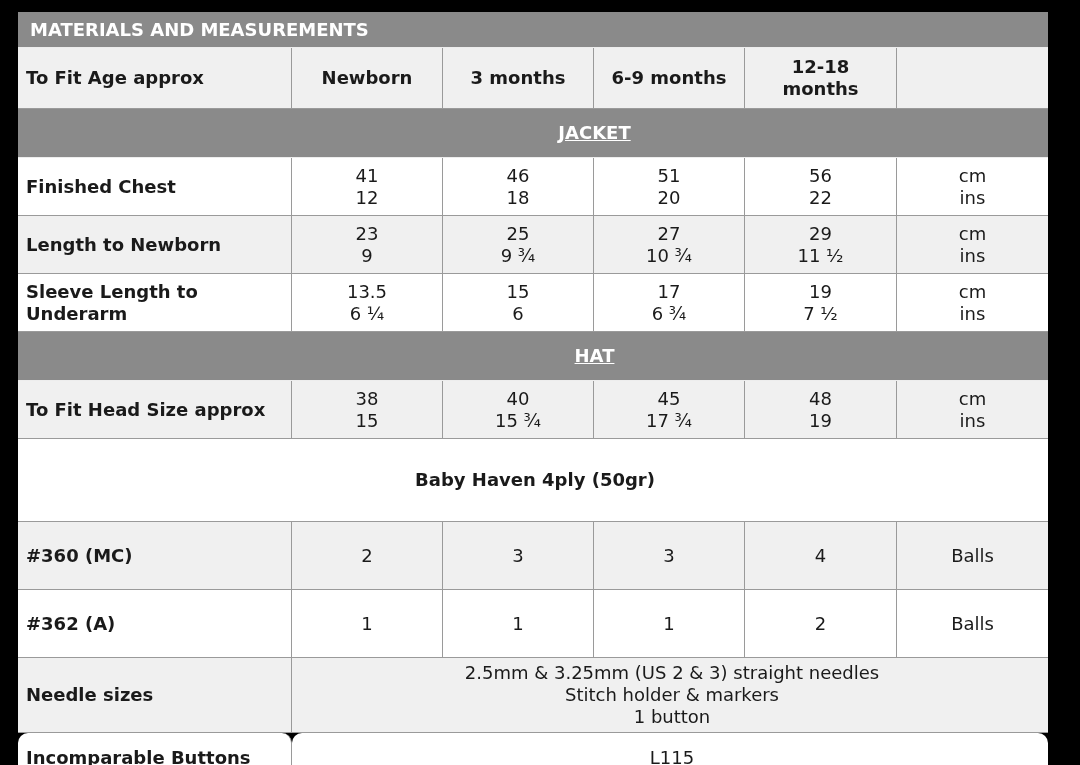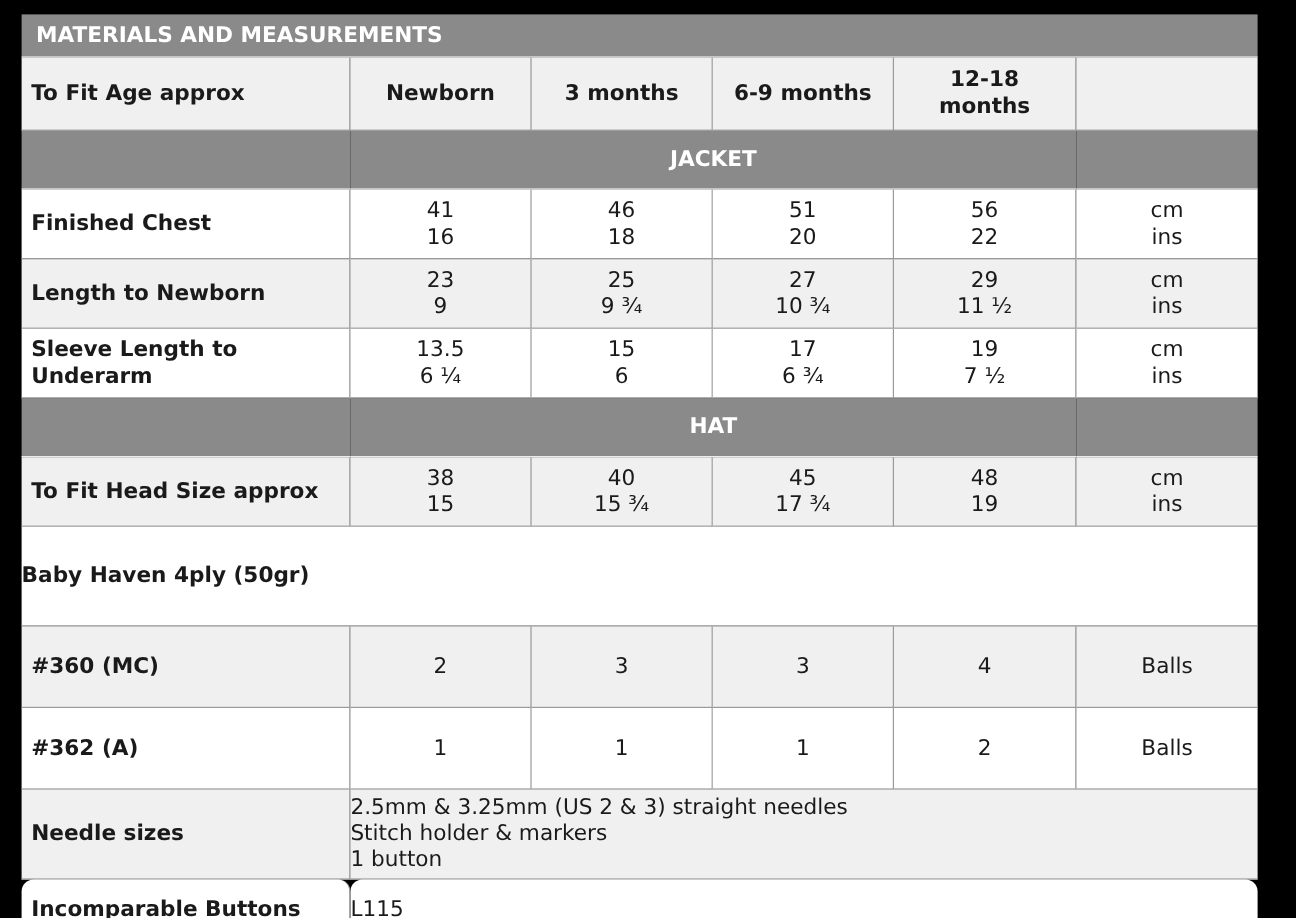--- a/index.html
+++ b/index.html
@@ -21,22 +21,22 @@
   td.vline { border-right:1px solid #9a9a9a; }
   tr.alt td { background:#f0f0f0; }
   td.label { font-weight:bold; text-align:left; white-space:pre-line; }
   td.val   { text-align:center; white-space:pre-line; }
   td.hdr   { font-weight:bold; }
   td.band  {
     background:#8a8a8a; color:#ffffff; font-weight:bold;
     border-bottom:1px solid #ededed;
   }
   td.band.left   { text-align:left; padding-left:12px; }
-  td.band.center { text-align:center; }
-  td.wide  { text-align:left; padding-left:0; white-space:pre-line;margin-top:40px; }
+  td.band.center { text-align:center;text-decoration:underline; }
+  td.wide  { text-align:center; padding-left:12px; white-space:pre-line;margin-top:40px; }
   tr.r-title  td { height:36px; }
   tr.r-header td { height:61px; }
   tr.r-band   td { height:49px; }
   tr.r-std    td { height:58px; }
   tr.r-yarn   td { height:83px; font-weight:bold; }
   tr.r-ball   td { height:68px; }
   tr.r-needle td { height:74px; }
   tr.r-last   td { height:51px;border-radius:10px; }
 </style>
 </head>
@@ -70,21 +70,21 @@
 
     <tr class="r-band">
       <td class="band"></td>
       <td colspan="4" class="band center">JACKET</td>
       <td class="band"></td>
     </tr>
 
     <tr class="r-std">
       <td class="label vline">Finished Chest</td>
       <td class="val vline">41
-16</td>
+12</td>
       <td class="val vline">46
 18</td>
       <td class="val vline">51
 20</td>
       <td class="val vline">56
 22</td>
       <td class="val">cm
 ins</td>
     </tr>
 

